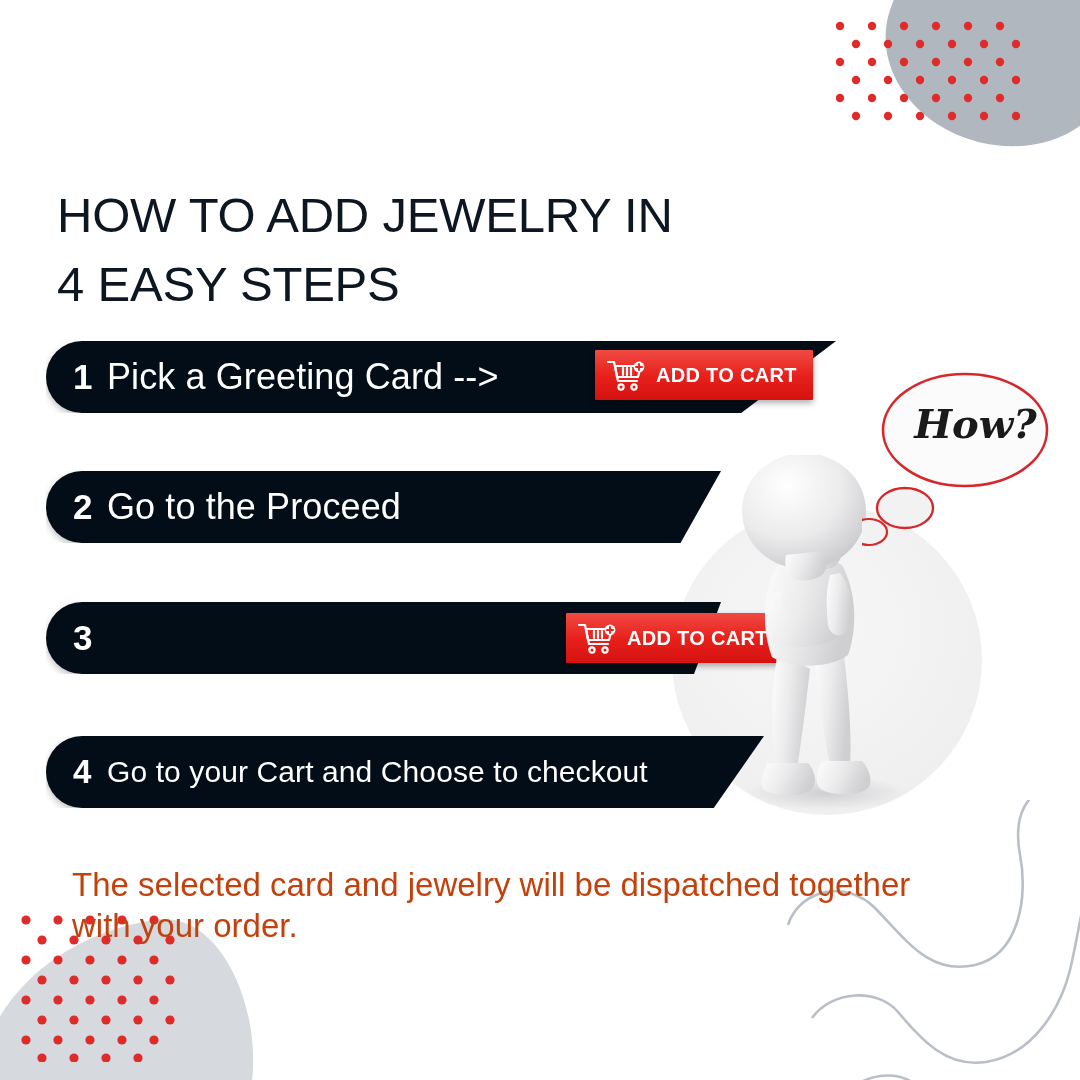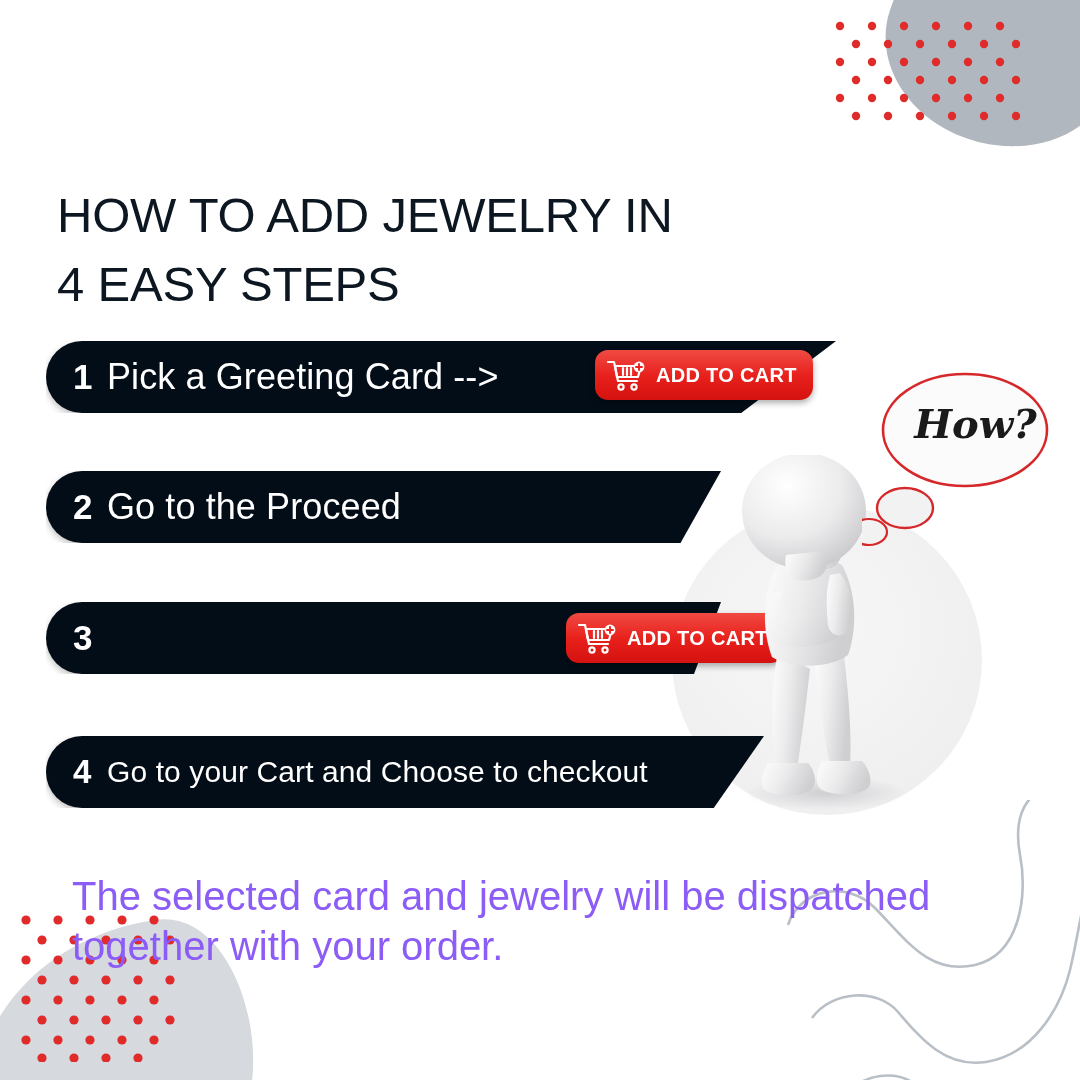--- a/index.html
+++ b/index.html
@@ -109,21 +109,21 @@
   #step-4 .step-label { font-size: 30px; }
 
   
   .cart-btn {
     position: absolute;
     display: flex;
     align-items: center;
     gap: 8px;
     padding: 0 16px 0 11px;
     height: 50px;
-    border-radius: 13px;
+    border-radius: 1px;
     background: linear-gradient(180deg, #f04a43 0%, #e8201c 52%, #d4120f 100%);
     box-shadow: 0 3px 6px rgba(0,0,0,0.32);
     color: #ffffff;
     border: none;
   }
   .cart-btn-label {
     font-size: 20px;
     font-weight: 700;
     letter-spacing: 0.3px;
     white-space: nowrap;
@@ -149,22 +149,22 @@
   }
 
   
   #figure { position: absolute; left: 718px; top: 455px; width: 230px; height: 355px; }
 
   
   #footer-note {
     position: absolute;
     left: 72px; top: 832px;
     width: 905px;
-    color: #8b5cf6;
-    font-size: 40px;
+    color: #c2410c;
+    font-size: 33px;
     font-weight: 400;
     line-height: 1.24;
   }
 </style>
 </head>
 <body>
 
 <div id="canvas">
 
   <svg class="deco" id="deco-top-right" viewBox="0 0 320 230">

